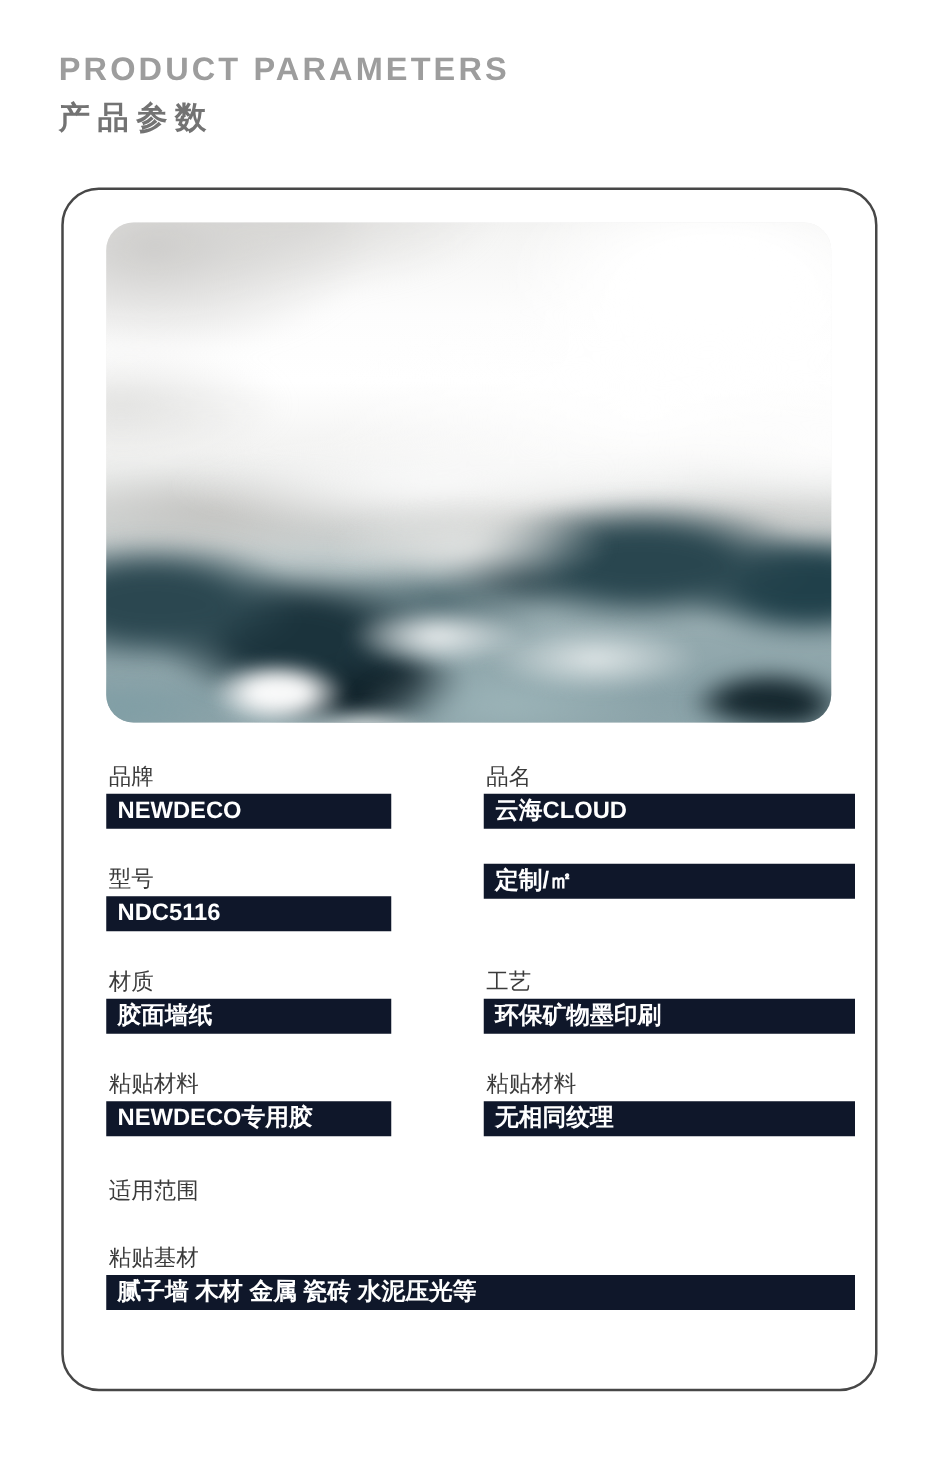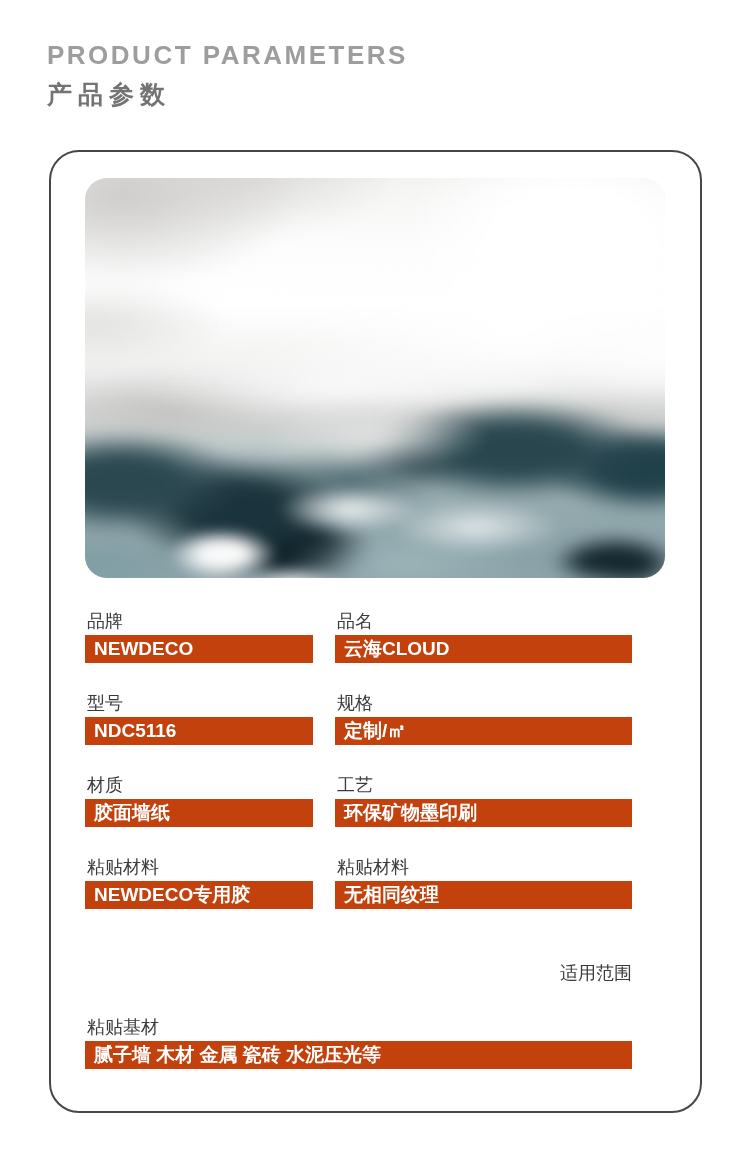--- a/index.html
+++ b/index.html
@@ -96,35 +96,35 @@
       radial-gradient(ellipse 18% 8% at 66% 83%, rgba(238,242,242,.85), rgba(238,242,242,0) 75%),
       radial-gradient(ellipse 24% 10% at 50% 63%, rgba(229,231,230,.8), rgba(229,231,230,0) 75%);
   }
 
   
   .param-grid {
     margin-top: 31px;
     width: 575px;
     display: grid;
     grid-template-columns: 228px 297px;
-    column-gap: 22px;
+    column-gap: 74px;
   }
   .field { margin-bottom: 28px; }
   .field.full { grid-column: 1 / -1; }
-  .field.full.first { margin-top: 24px; text-align: right; }
+  .field.full.first { margin-top: 3px; }
   .plabel {
     font-size: 18px; line-height: 24px;
     color: #3b3b3b;
     margin-bottom: 2px;
     padding-left: 2px;
     white-space: nowrap;
   }
   .pbar {
     height: 28px; line-height: 28px;
-    background: #c2410c;
+    background: #0f172a;
     color: #ffffff;
     font-size: 19px; font-weight: 700;
     padding-left: 9px;
     white-space: nowrap;
     overflow: hidden;
   }
 </style>
 </head>
 <body>
 
@@ -155,21 +155,20 @@
       <div class="plabel">品名</div>
       <div class="pbar">云海CLOUD</div>
     </div>
 
     <div class="field">
       <div class="plabel">型号</div>
       <div class="pbar">NDC5116</div>
     </div>
 
     <div class="field">
-      <div class="plabel">规格</div>
       <div class="pbar">定制/㎡</div>
     </div>
 
     <div class="field">
       <div class="plabel">材质</div>
       <div class="pbar">胶面墙纸</div>
     </div>
 
     <div class="field">
       <div class="plabel">工艺</div>

